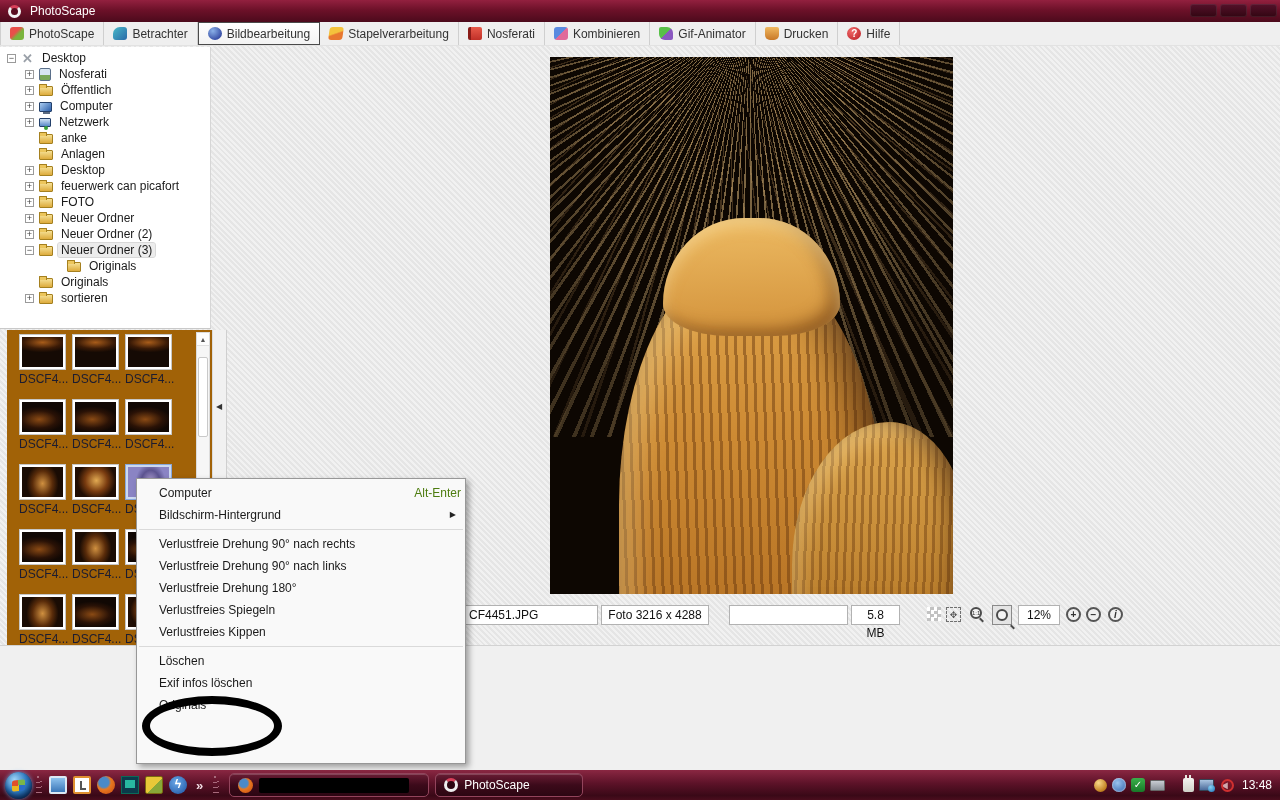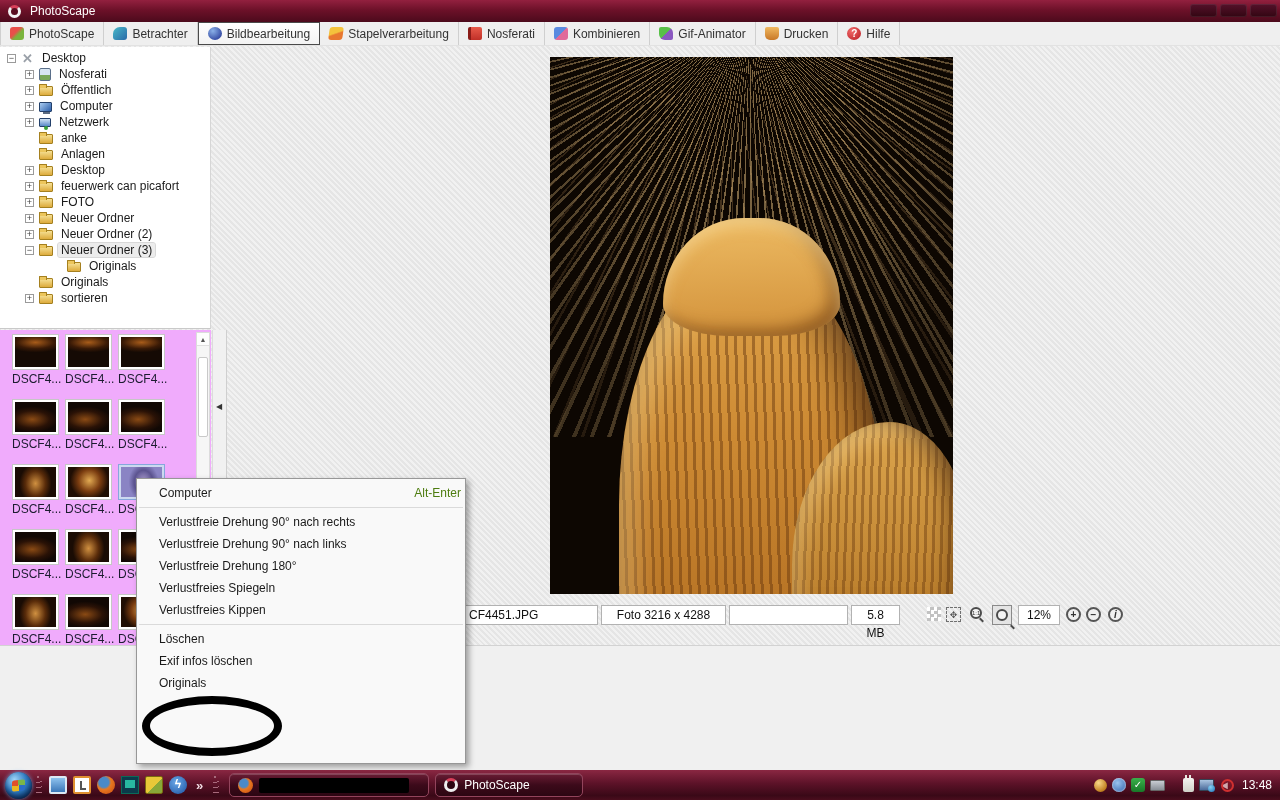--- a/index.html
+++ b/index.html
@@ -59,21 +59,21 @@
     background:linear-gradient(#d8e6f2 55%,#7aa85a 55%)}
   .ico-computer{width:13px;height:10px;border:1px solid #23406a;border-radius:1px;margin-top:1px;
     background:linear-gradient(135deg,#aacdf2,#2b5ea9)}
   .ico-computer::after{content:"";position:absolute;left:3px;bottom:-3px;width:7px;height:2px;background:#5a6a80}
   .ico-network{width:12px;height:9px;border:1px solid #23406a;border-radius:1px;margin-top:1px;
     background:linear-gradient(#cfe2f4,#5a8ac8)}
   .ico-network::after{content:"";position:absolute;left:4px;bottom:-4px;width:4px;height:4px;
     border-radius:50%;background:#38a038}
 
   
-  .thumbpanel{position:absolute;left:0;top:330px;width:211px;height:440px;background:#f0abfc}
+  .thumbpanel{position:absolute;left:7px;top:330px;width:211px;height:440px;background:#a16207}
   .thumb{position:absolute;width:47px;height:36px;background:#fff;border:1px solid #c6c6c6;padding:2px}
   .thumb.sel{background:#ccd9f0;border:1px solid #86a7dc}
   .timg{width:100%;height:100%}
   .ti-a{background:radial-gradient(ellipse 30px 10px at 50% 18%,#a85c1a,#3a1a06 62%,#150a04)}
   .ti-b{background:radial-gradient(ellipse 26px 13px at 42% 58%,#8a4a14,#2a1206 66%,#110804)}
   .ti-c{background:radial-gradient(ellipse 16px 20px at 50% 55%,#d09040,#5a2c0a 62%,#1a0c04)}
   .ti-d{background:radial-gradient(ellipse 22px 8px at 50% 50%,#1e1208,#0b0603 70%)}
   .ti-e{background:radial-gradient(ellipse 19px 19px at 52% 45%,#e2aa52,#7a3c10 58%,#200e04)}
   .ti-sel{background:radial-gradient(ellipse 15px 19px at 55% 50%,#b6a6da,#5c5490 62%,#8a84c4)}
   .tlbl{position:absolute;width:54px;font-size:12px;color:#1c1c30;white-space:nowrap;overflow:hidden}
@@ -444,21 +444,21 @@
   </div>
 
   <div class="photo">
     <div class="streaks"></div>
     <div class="mound-main"></div>
     <div class="mound-cap"></div>
     <div class="mound-right"></div>
   </div>
 
   <div class="sbox" style="left:398px;width:200px;padding-left:70px">CF4451.JPG</div>
-  <div class="sbox" style="left:601px;width:125px;text-align:center">Foto 3216 x 4288</div>
+  <div class="sbox" style="left:601px;width:108px;text-align:center">Foto 3216 x 4288</div>
   <div class="sbox" style="left:729px;width:119px"></div>
   <div class="sbox" style="left:851px;width:49px;text-align:center">5.8 MB</div>
   <div class="sico checker" style="left:927px"></div>
   <div class="sico fitbox" style="left:946px">✥</div>
   <div class="sico mag" style="left:970px"><span>1:1</span></div>
   <div class="sico magwrap-sel" style="left:992px">
       <span class="mag" style="position:static"></span>
     </div>
   <div class="sbox" style="left:1018px;width:42px;text-align:center">12%</div>
   <div class="sico circbtn" style="left:1066px">+</div>
@@ -498,20 +498,21 @@
 
     
     
     
     
     
   </div>
 
   <div class="ctxmenu">
     <div class="mi"><span>Computer</span><span class="sc">Alt-Enter</span></div>
+    <div class="mi"><span>Bildschirm-Hintergrund</span><span class="sub">▶</span></div>
     <div class="msep"></div>
     <div class="mi"><span>Verlustfreie Drehung 90° nach rechts</span></div>
     <div class="mi"><span>Verlustfreie Drehung 90° nach links</span></div>
     <div class="mi"><span>Verlustfreie Drehung 180°</span></div>
     <div class="mi"><span>Verlustfreies Spiegeln</span></div>
     <div class="mi"><span>Verlustfreies Kippen</span></div>
     <div class="msep"></div>
     <div class="mi"><span>Löschen</span></div>
     <div class="mi"><span>Exif infos löschen</span></div>
     <div class="mi"><span>Originals</span></div>

